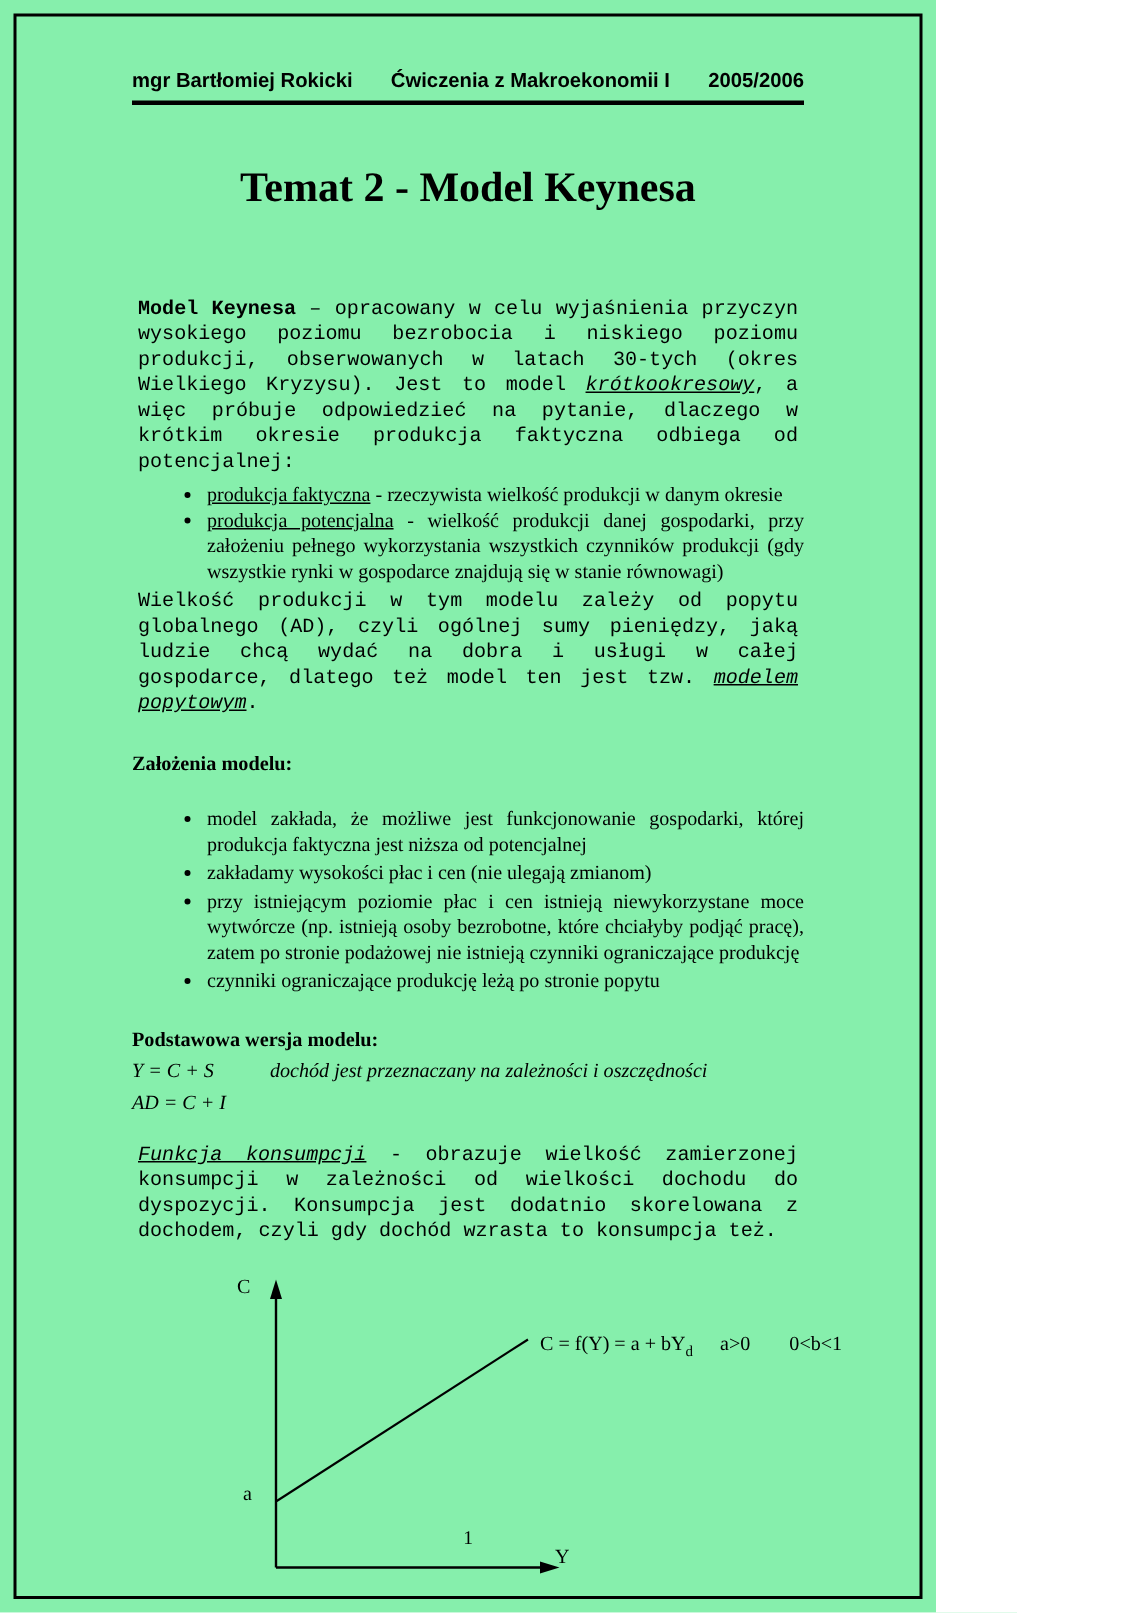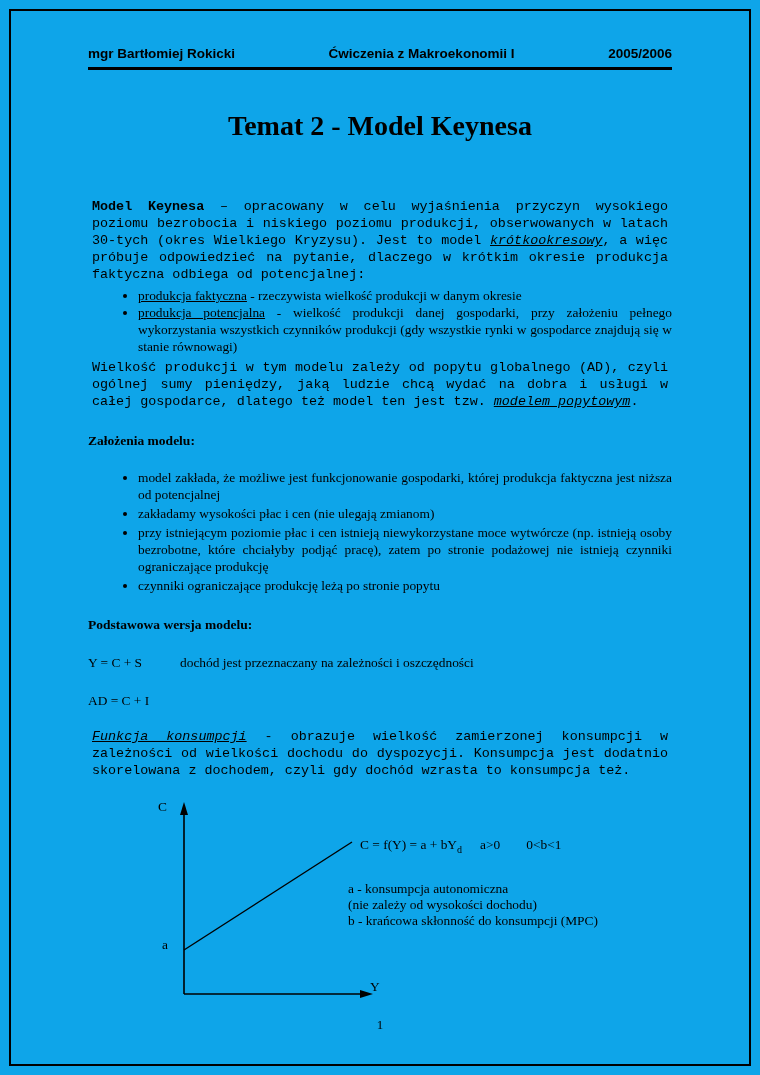--- a/index.html
+++ b/index.html
@@ -1,19 +1,19 @@
 <!DOCTYPE html>
 <html><head>
 <meta charset="utf-8">
 <style>
   html,body { margin:0; padding:0; background:#ffffff; }
   .page {
     position:relative;
-    width:760px; height:1075px;
-    background:#0ea5e9;
+    width:624px; height:1075px;
+    background:#86efac;
     color:#000;
     font-family:"Liberation Serif", serif;
     overflow:hidden;
   }
   .border-frame {
     position:absolute; inset:9px;
     border:2px solid #000;
     pointer-events:none;
   }
   .content {
@@ -47,21 +47,21 @@
   .heading {
     font-weight:bold; font-size:13.5px;
     margin:23px 0 0 0;
   }
   ul.assumptions {
     margin:20px 0 0 0; padding:0 0 0 50px;
     font-size:13.4px; line-height:17px;
     text-align:justify;
   }
   ul.assumptions li { margin:0 0 2px 0; }
-  .eq { display:flex; margin-top:21px; font-size:13.4px; line-height:17px; }
+  .eq { display:flex; margin-top:4px; font-size:13.4px; line-height:17px;font-style:italic; }
   .eq-formula { width:92px; flex:0 0 92px; }
   .eq-desc { flex:1; }
   .consumption { margin-top:19px; }
   .chart {
     position:relative;
     height:245px; margin-top:14px;
   }
   .chart svg { position:absolute; left:0; top:0; }
   .chart-label {
     position:absolute;
@@ -138,23 +138,18 @@
 
         <line x1="96" y1="201" x2="274" y2="201" stroke="#000" stroke-width="1.6"></line>
         <polygon points="272,197 272,205 285,201" fill="#000"></polygon>
 
         <line x1="96" y1="157" x2="264" y2="49" stroke="#000" stroke-width="1.4"></line>
       </svg>
       <div class="chart-label lbl-c">C</div>
       <div class="chart-label lbl-y">Y</div>
       <div class="chart-label lbl-a">a</div>
       <div class="chart-label lbl-formula"><span>C = f(Y) = a + bY</span><sub>d</sub><span class="constraint1">a&gt;0</span><span class="constraint2">0&lt;b&lt;1</span></div>
-      <div class="chart-label lbl-ann">
-        <div>a - konsumpcja autonomiczna</div>
-        <div>(nie zależy od wysokości dochodu)</div>
-        <div>b - krańcowa skłonność do konsumpcji (MPC)</div>
-      </div>
     </div>
 
   </div>
 
   <div class="page-number">1</div>
 </div>
 
 </body></html>

